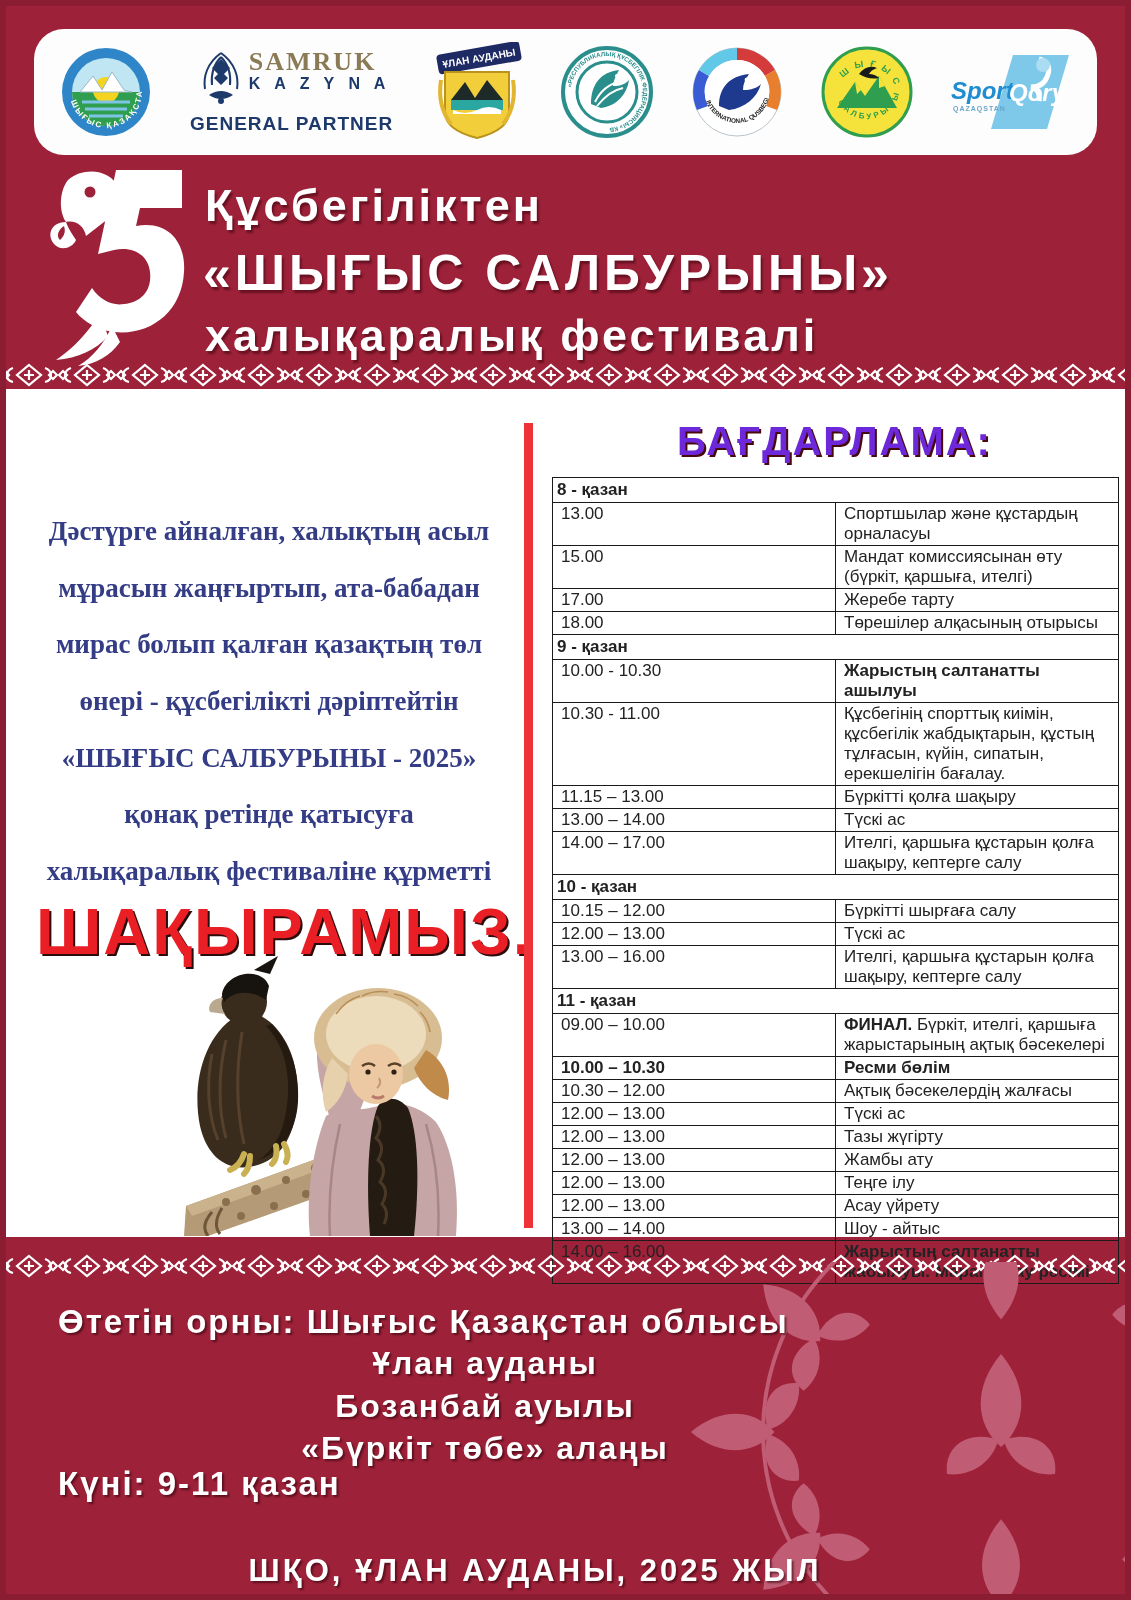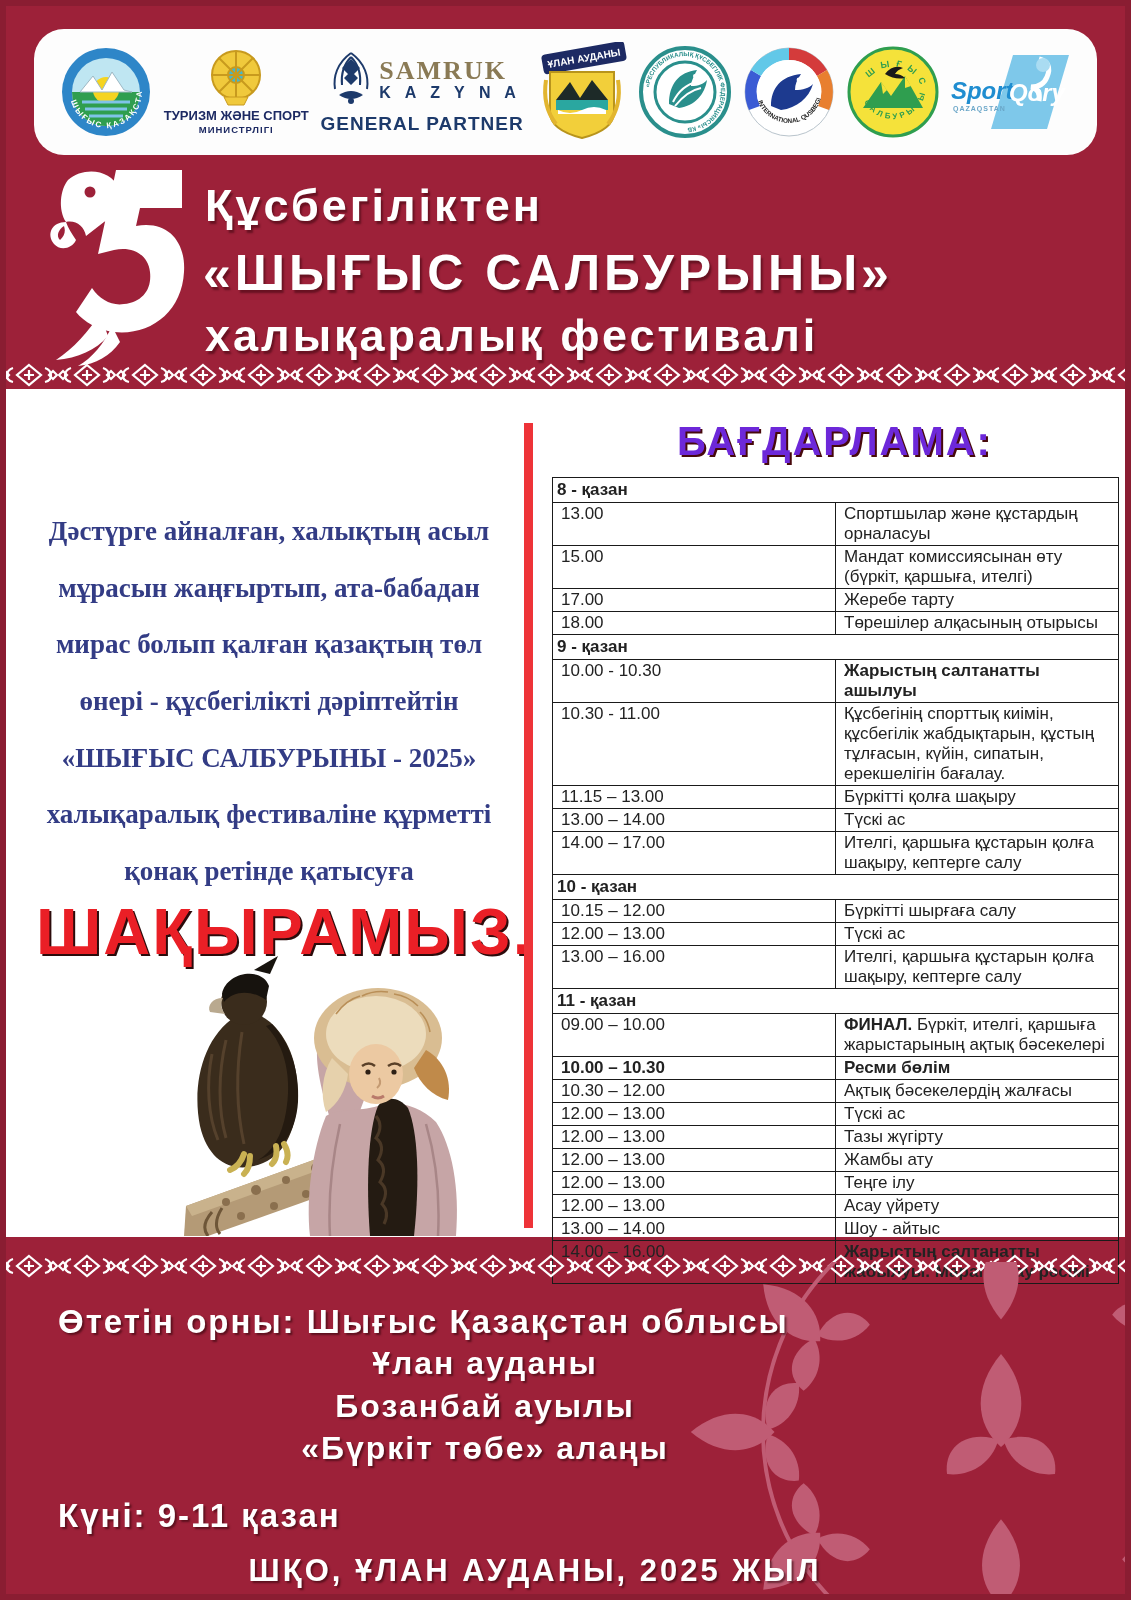--- a/index.html
+++ b/index.html
@@ -12,21 +12,21 @@
   
   .logo-bar{
     position:absolute; left:34px; top:29px; width:1063px; height:126px;
     background:#fdfdfd; border-radius:30px;
     display:flex; align-items:center; justify-content:space-between; padding:0 26px; box-sizing:border-box;
   }
   .logo-item{display:flex; flex-direction:column; align-items:center; justify-content:center; gap:2px;}
   .logo-cap{color:#1d2a63; font-weight:bold; text-align:center; line-height:1.1;}
   .cap1{font-size:13px;} .cap2{font-size:9.5px; letter-spacing:1px;}
   .samruk-wrap{display:flex; flex-direction:column; align-items:center;}
-  .samruk-top{display:flex; align-items:center; }
+  .samruk-top{display:flex; align-items:flex-start; }
   .samruk-name{font-family:"Liberation Serif",serif; font-weight:bold; font-size:26px; color:#8a7a55; letter-spacing:2px; line-height:1;}
   .samruk-sub{font-size:16px; color:#1d3a6b; letter-spacing:5px; font-weight:bold;}
   .samruk-partner{font-size:19px; color:#1d3a6b; font-weight:bold; letter-spacing:1px; margin-top:2px;}
   .sportqory{position:relative; width:120px; height:86px;}
   .sq-name{position:absolute; left:0; top:28px; font-size:24px; font-weight:bold; font-style:italic; color:#1f8dd0;}
   .sq-name2{position:absolute; left:58px; top:30px; font-size:24px; font-weight:bold; font-style:italic; color:#ffffff; z-index:2;}
   .sq-sub{position:absolute; left:2px; top:56px; font-size:7px; letter-spacing:1px; color:#6aa6c8; font-weight:bold;}
   
   .title-line{position:absolute; color:#ffffff; font-weight:bold; letter-spacing:3px; text-shadow:2px 3px 2px rgba(60,5,15,.55);}
   .t1{left:205px; top:180px; font-size:45px;}
@@ -55,21 +55,21 @@
   table.prog{position:absolute; left:546px; top:88px; width:567px; border-collapse:collapse; table-layout:fixed;}
   table.prog td{border:1.6px solid #1a1a1a; font-size:17px; line-height:20px; padding:1px 8px; color:#222; vertical-align:top;}
   table.prog td.time{width:118px;}
   table.prog tr.day-row td{text-align:left; font-weight:bold; padding:2px 4px;}
   table.prog td.b{font-weight:bold;}
   
   .foot{position:absolute; color:#fff; font-weight:bold; letter-spacing:2px; text-shadow:2px 2px 2px rgba(50,5,12,.6);}
   .f1{left:58px; top:1303px; font-size:33px;}
   .fc{left:250px; width:470px; text-align:center; font-size:32px;}
   .f2{top:1345px;} .f3{top:1388px;} .f4{top:1430px;}
-  .f5{left:58px; top:1465px; font-size:33px;margin-top:32px;}
+  .f5{left:58px; top:1465px; font-size:33px;}
   .f6{left:0; width:1070px; text-align:center; top:1553px; font-size:31px; letter-spacing:3px;}
   .big-orn{position:absolute; right:-60px; top:1262px; pointer-events:none;}
 </style>
 </head>
 <body>
 
 <div class="poster">
 
   <div class="logo-bar">
 
@@ -83,32 +83,20 @@
         <path d="M22,56 h48 M25,63 h42 M29,70 h34" stroke="#7fc3e8" stroke-width="3"></path>
         <defs>
             <path id="arcKZ" d="M10,46 a36,36 0 0,0 72,0"></path>
           </defs>
         <text font-size="8" fill="#ffffff" font-weight="bold" letter-spacing="2">
           <textPath href="#arcKZ" startOffset="8%">ШЫҒЫС ҚАЗАҚСТАН</textPath>
         </text>
       </svg>
     </div>
 
-    <div class="logo-item">
-      <svg width="58" height="58" viewBox="0 0 58 58">
-        <circle cx="29" cy="26" r="24" fill="#f0c93c" stroke="#c89a1e" stroke-width="2"></circle>
-        <circle cx="29" cy="26" r="8" fill="#49b6c8" stroke="#c89a1e" stroke-width="2"></circle>
-        <g stroke="#c89a1e" stroke-width="2">
-          <path d="M29,26 L29,2 M29,26 L53,26 M29,26 L5,26 M29,26 L46,9 M29,26 L12,9 M29,26 L46,43 M29,26 L12,43 M29,26 L29,50"></path>
-        </g>
-        <path d="M17,48 h24 l-4,8 h-16 z" fill="#f0c93c" stroke="#c89a1e"></path>
-      </svg>
-      <div class="logo-cap cap1">ТУРИЗМ ЖӘНЕ СПОРТ</div>
-      <div class="logo-cap cap2">МИНИСТРЛІГІ</div>
-    </div>
 
     <div class="samruk-wrap">
       <div class="samruk-top">
         <svg width="56" height="62" viewBox="0 0 56 62">
           <g fill="none" stroke="#1d3a6b" stroke-width="2">
             <path d="M28,4 C14,14 10,28 12,40 M28,4 C42,14 46,28 44,40"></path>
             <path d="M28,8 C20,16 18,26 19,36 M28,8 C36,16 38,26 37,36"></path>
           </g>
           <path d="M28,10 l9,9 -9,9 -9,-9 z M28,22 l7,7 -7,7 -7,-7 z" fill="#1d3a6b"></path>
           <path d="M16,46 q12,-8 24,0 q-12,8 -24,0 z" fill="#1d3a6b"></path>
@@ -238,22 +226,22 @@
   </svg>
 
   <div class="content">
 
     <div class="inv">
       <p>Дәстүрге айналған, халықтың асыл</p>
       <p>мұрасын жаңғыртып, ата-бабадан</p>
       <p>мирас болып қалған қазақтың төл</p>
       <p>өнері - құсбегілікті дәріптейтін</p>
       <p>«ШЫҒЫС САЛБУРЫНЫ - 2025»</p>
+      <p>қонақ ретінде қатысуға</p>
       <p>халықаралық фестиваліне құрметті</p>
-      <p>қонақ ретінде қатысуға</p>
     </div>
 
     <div class="invite-word">ШАҚЫРАМЫЗ.</div>
 
     <svg class="photo" width="350" height="282" viewBox="0 0 350 282">
 
       <path d="M60,252 L215,196 L234,228 L82,282 L58,282 Z" fill="#b49a76"></path>
       <path d="M60,252 L215,196 L221,206 L66,262 Z" fill="#c9b28c"></path>
       <g fill="#8a6f4e">
         <circle cx="100" cy="248" r="4"></circle>

